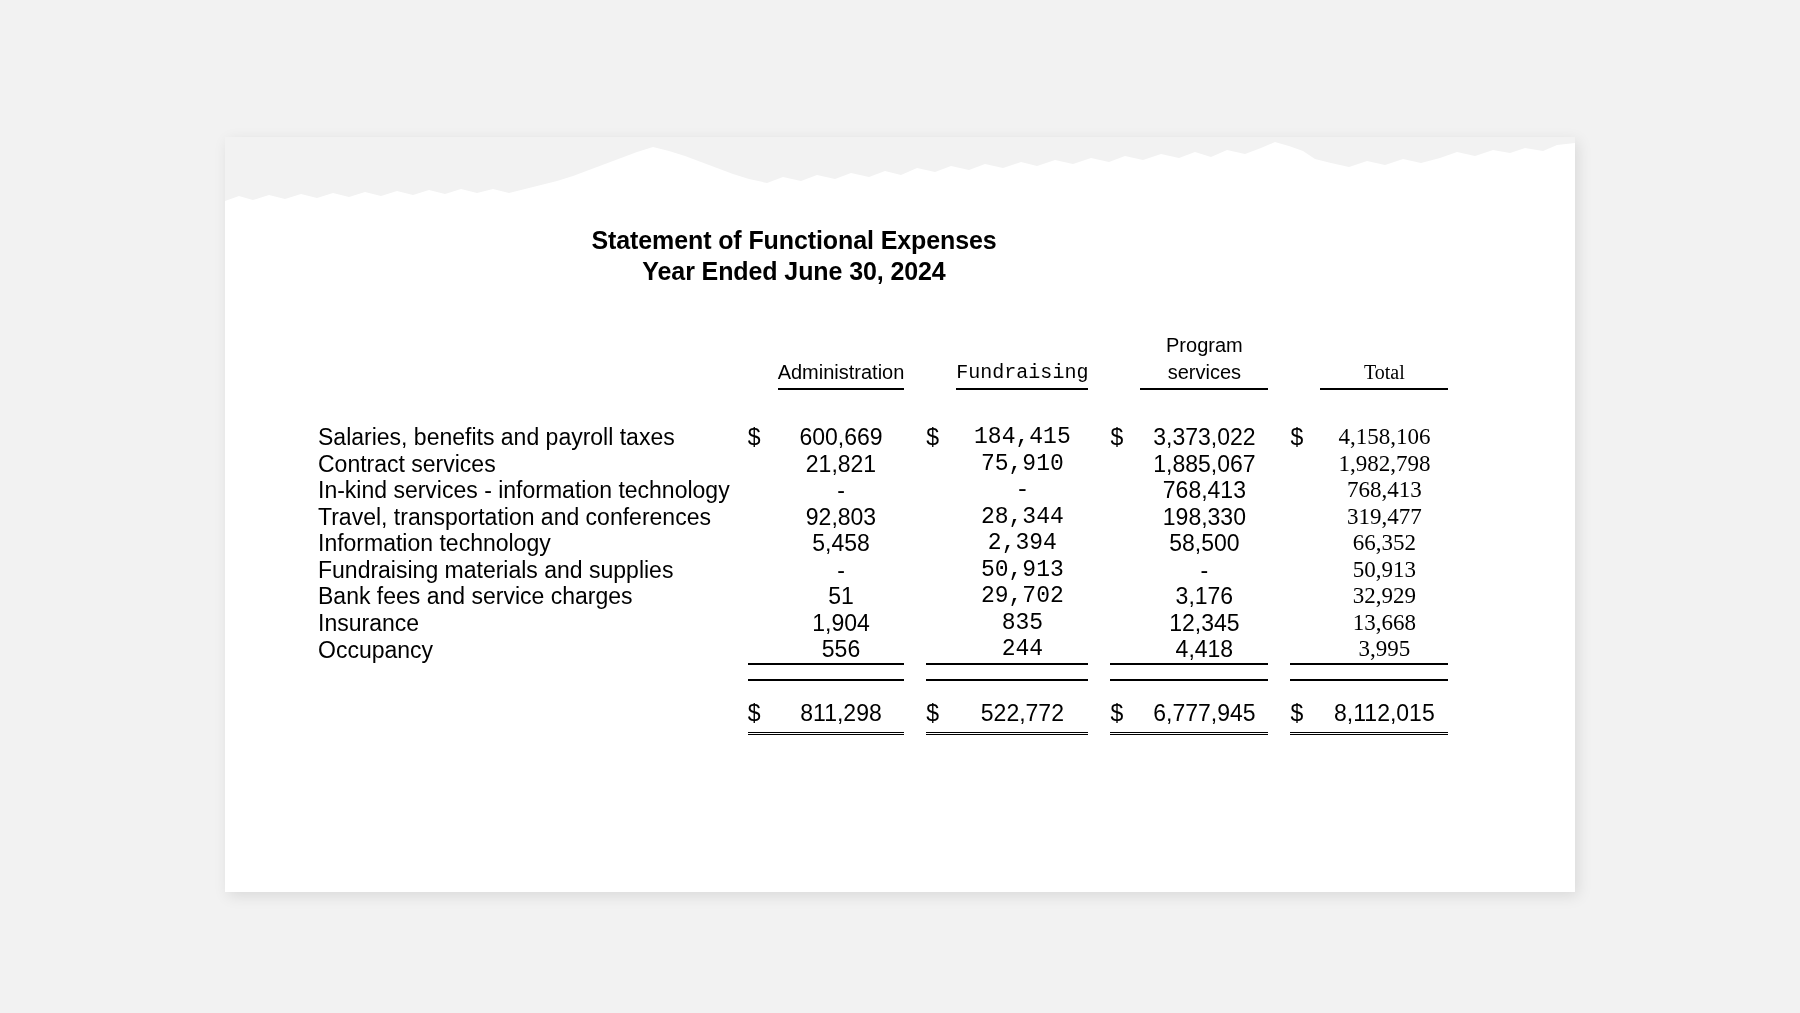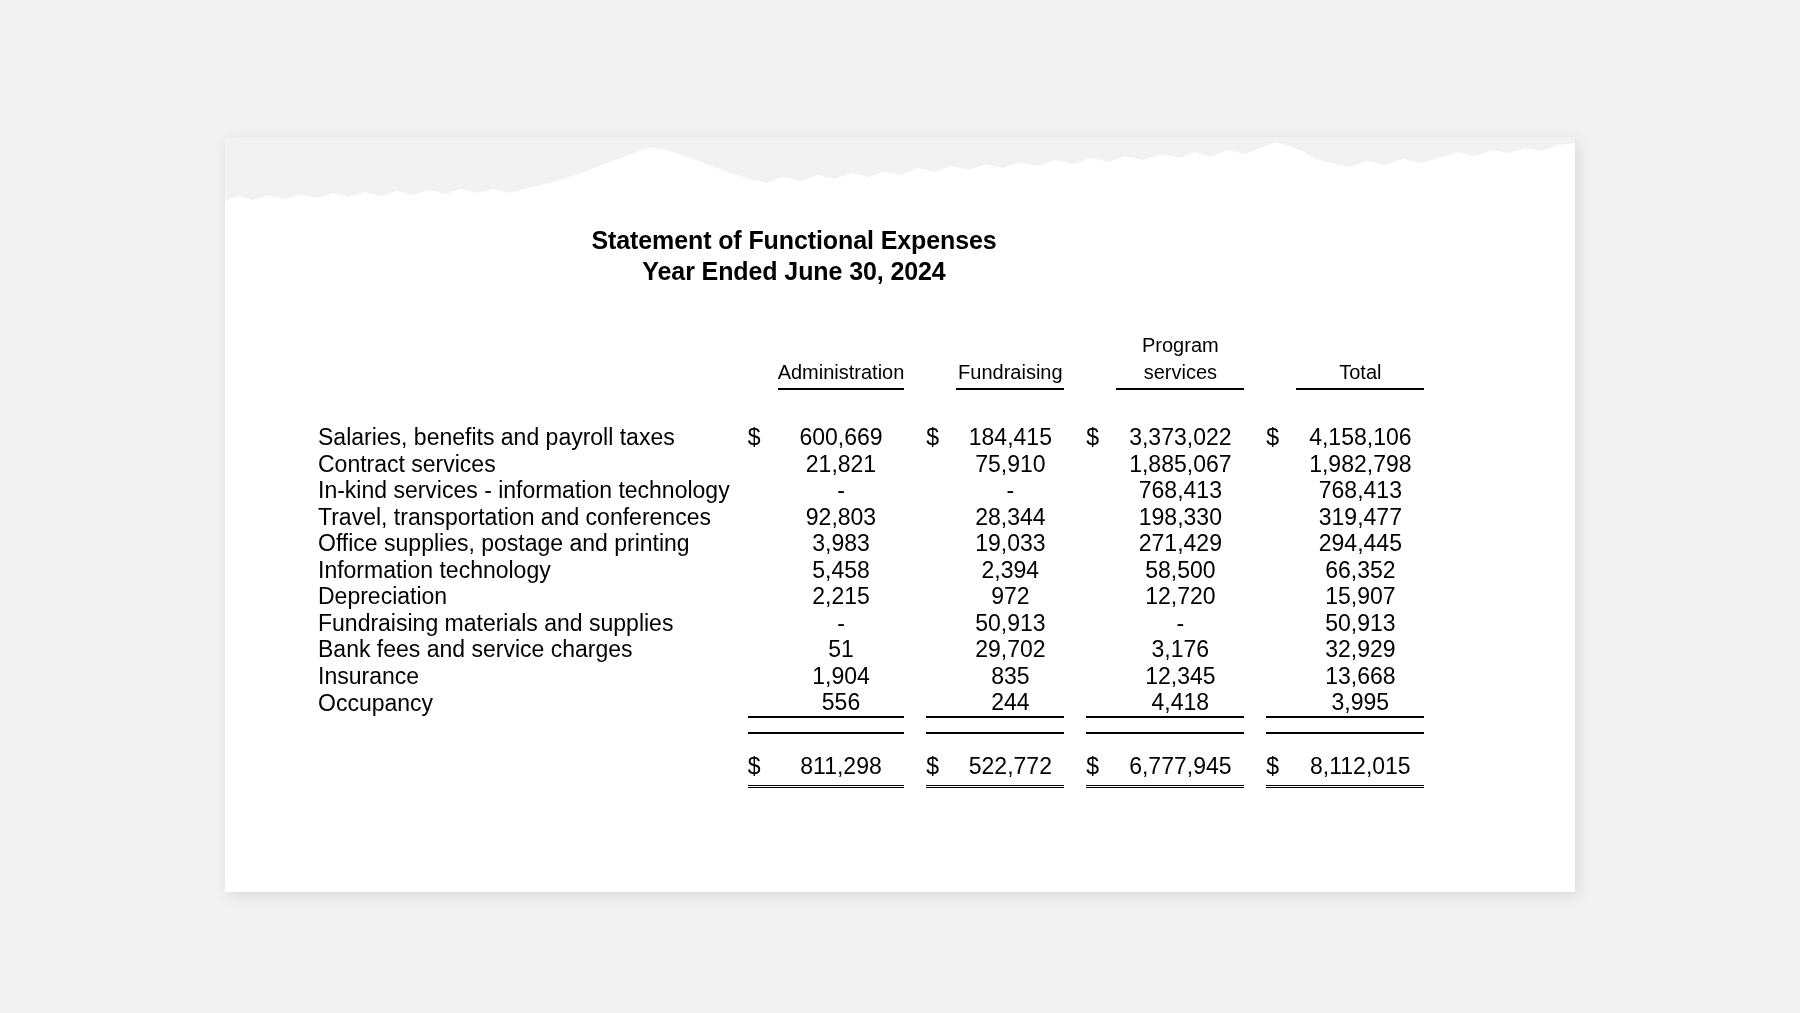--- a/index.html
+++ b/index.html
@@ -86,23 +86,23 @@
   }
   .colhead .two-line { display: block; }
   .colhead .spacer-line { display: block; visibility: hidden; }
 
   
   .gap { width: 22px; }
   .cur { width: 30px; text-align: left; }
   .num { text-align: center; }
 
   .w-admin { width: 112px; }
-  .w-fund  { width: 108px; }
+  .w-fund  { width: 108px; font-family: Liberation Mono, monospace; }
   .w-prog  { width: 128px; }
-  .w-total { width: 128px; }
+  .w-total { width: 128px; font-family: Liberation Serif, serif; }
 
   td.label { text-align: left; padding-right: 18px !important; }
 
   tr.head-spacer td { height: 34px; }
   tr.pre-total td { height: 14px; }
   tr.total-row td { height: 46px; vertical-align: bottom; }
 
   
   .rule-top { border-top: 2px solid #000; }
   
@@ -227,60 +227,32 @@
           <td class="cur"></td>
           <td class="num w-fund">28,344</td>
           <td class="gap"></td>
           <td class="cur"></td>
           <td class="num w-prog">198,330</td>
           <td class="gap"></td>
           <td class="cur"></td>
           <td class="num w-total">319,477</td>
         </tr>
         <tr>
-          <td class="label">Office supplies, postage and printing</td>
-          <td class="cur"></td>
-          <td class="num w-admin">3,983</td>
-          <td class="gap"></td>
-          <td class="cur"></td>
-          <td class="num w-fund">19,033</td>
-          <td class="gap"></td>
-          <td class="cur"></td>
-          <td class="num w-prog">271,429</td>
-          <td class="gap"></td>
-          <td class="cur"></td>
-          <td class="num w-total">294,445</td>
-        </tr>
-        <tr>
           <td class="label">Information technology</td>
           <td class="cur"></td>
           <td class="num w-admin">5,458</td>
           <td class="gap"></td>
           <td class="cur"></td>
           <td class="num w-fund">2,394</td>
           <td class="gap"></td>
           <td class="cur"></td>
           <td class="num w-prog">58,500</td>
           <td class="gap"></td>
           <td class="cur"></td>
           <td class="num w-total">66,352</td>
-        </tr>
-        <tr>
-          <td class="label">Depreciation</td>
-          <td class="cur"></td>
-          <td class="num w-admin">2,215</td>
-          <td class="gap"></td>
-          <td class="cur"></td>
-          <td class="num w-fund">972</td>
-          <td class="gap"></td>
-          <td class="cur"></td>
-          <td class="num w-prog">12,720</td>
-          <td class="gap"></td>
-          <td class="cur"></td>
-          <td class="num w-total">15,907</td>
         </tr>
         <tr>
           <td class="label">Fundraising materials and supplies</td>
           <td class="cur"></td>
           <td class="num w-admin">-</td>
           <td class="gap"></td>
           <td class="cur"></td>
           <td class="num w-fund">50,913</td>
           <td class="gap"></td>
           <td class="cur"></td>

